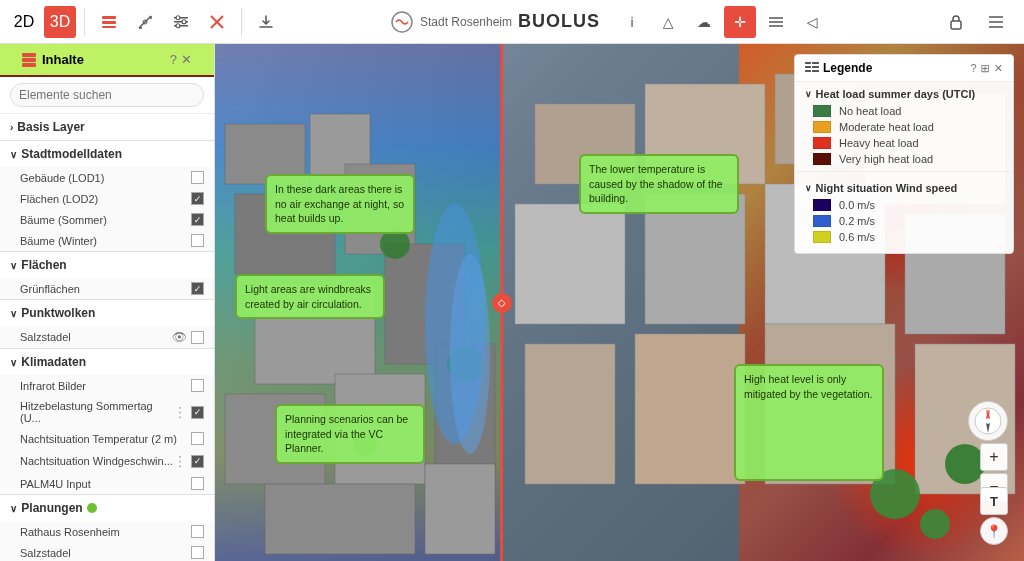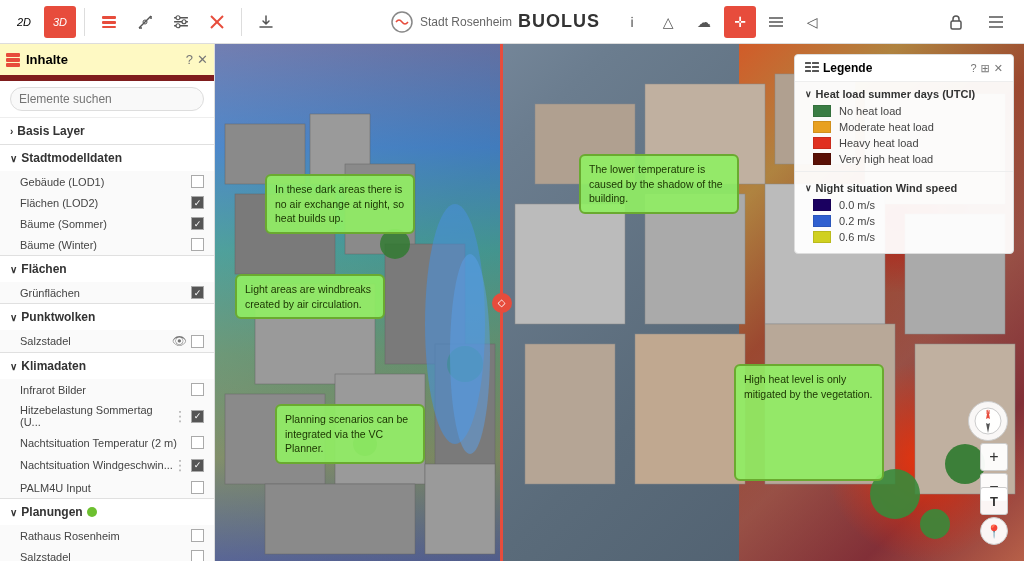--- a/index.html
+++ b/index.html
@@ -10,21 +10,21 @@
       position: absolute; top: 0; left: 0; right: 0; height: 44px;
       background: #fff; display: flex; align-items: center;
       border-bottom: 1px solid #ddd; z-index: 100;
     }
     .toolbar-left {
       display: flex; align-items: center; gap: 4px; padding: 0 8px;
     }
     .toolbar-btn {
       width: 32px; height: 32px; border: none; background: transparent;
       cursor: pointer; display: flex; align-items: center; justify-content: center;
-      font-size: 11px; border-radius: 3px; font-style: italic;
+      font-size: 16px; border-radius: 3px;
     }
     .toolbar-btn.active { background: #e74c3c; color: #fff; }
     .toolbar-separator { width: 1px; height: 28px; background: #ddd; margin: 0 4px; }
     .toolbar-center {
       flex: 1; display: flex; align-items: center; justify-content: center; gap: 16px;
     }
     .brand-logo {
       display: flex; align-items: center; gap: 6px; font-size: 13px; color: #555;
     }
     .brand-logo .logo-icon { width: 24px; height: 24px; }
@@ -43,21 +43,21 @@
     .tool-btn.active { background: #e74c3c; color: #fff; }
 
     
     #sidebar {
       position: absolute; top: 44px; left: 0; width: 215px; bottom: 0;
       background: #f5f5f5; border-right: 1px solid #ddd; overflow-y: auto;
       z-index: 50;
     }
     .sidebar-header {
       display: flex; align-items: center; justify-content: space-between;
-      padding: 8px 6px; background: #fef9c3; border-bottom: 6px solid #7f1d1d;
+      padding: 8px 22px; background: #bef264; border-bottom: 2px solid #7f1d1d;
     }
     .sidebar-title { font-size: 13px; font-weight: bold; display: flex; align-items: center; gap: 6px; }
     .sidebar-actions { display: flex; gap: 4px; }
     .sidebar-icon-btn { background: none; border: none; cursor: pointer; font-size: 13px; color: #777; }
     .search-box {
       padding: 6px 10px; background: #fff; border-bottom: 1px solid #eee;
     }
     .search-input {
       width: 100%; padding: 4px 8px; border: 1px solid #ddd; border-radius: 12px;
       font-size: 12px; outline: none; background: #f9f9f9;

